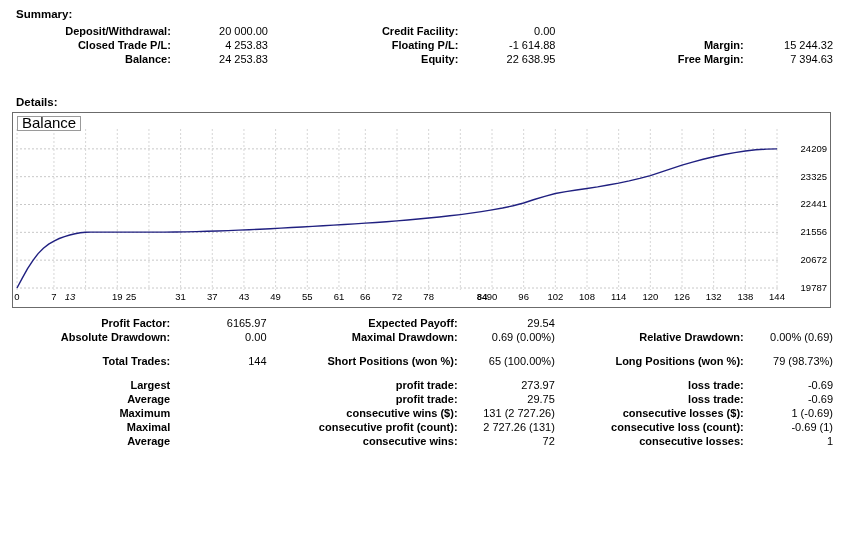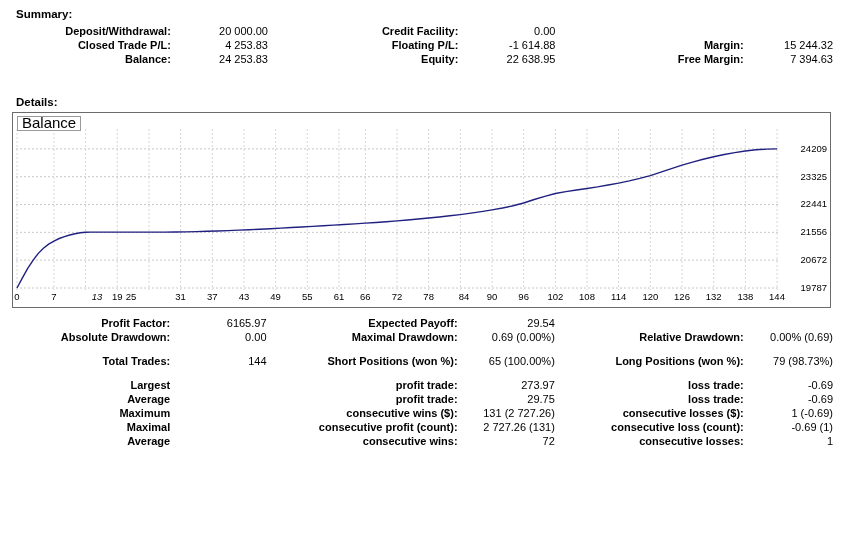--- a/index.html
+++ b/index.html
@@ -215,33 +215,33 @@
         <span style="top: 153px;">19787</span>
         <span style="top: 125.156px;">20672</span>
         <span style="top: 97.3436px;">21556</span>
         <span style="top: 69.4997px;">22441</span>
         <span style="top: 41.6872px;">23325</span>
         <span style="top: 13.8748px;">24209</span>
       </div>
     <div class="x-axis-labels" id="x-labels">
         <span style="left: 1px;">0</span>
         <span style="left: 37.9444px;">7</span>
-        <span style="left: 81px; font-style: italic;">13</span>
+        <span style="left: 54px; font-style: italic;">13</span>
         <span style="left: 101.278px;">19</span>
         <span style="left: 115px;">25</span>
         <span style="left: 164.611px;">31</span>
         <span style="left: 196.278px;">37</span>
         <span style="left: 227.944px;">43</span>
         <span style="left: 259.611px;">49</span>
         <span style="left: 291.278px;">55</span>
         <span style="left: 322.944px;">61</span>
         <span style="left: 349.333px;">66</span>
         <span style="left: 381px;">72</span>
         <span style="left: 412.667px;">78</span>
-        <span style="left: 448px;">84</span>
+        <span style="left: 466px; font-weight: bold;">84</span>
         <span style="left: 476px;">90</span>
         <span style="left: 507.667px;">96</span>
         <span style="left: 539.333px;">102</span>
         <span style="left: 571px;">108</span>
         <span style="left: 602.667px;">114</span>
         <span style="left: 634.333px;">120</span>
         <span style="left: 666px;">126</span>
         <span style="left: 697.667px; text-align: right;">132</span>
         <span style="left: 729.333px;">138</span>
         <span style="left: 761px;">144</span>

